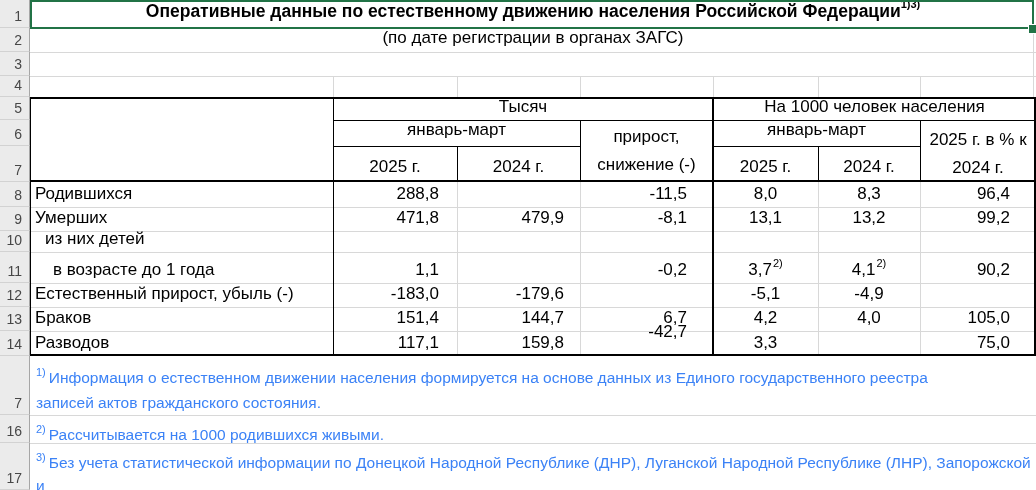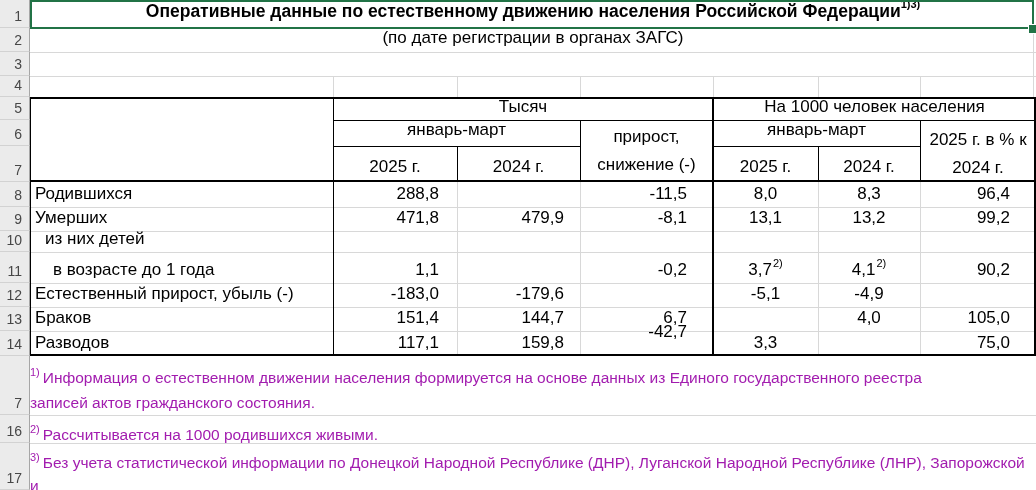--- a/index.html
+++ b/index.html
@@ -20,21 +20,21 @@
   .title{font-weight:bold;font-size:17.5px}
   .subtitle{font-size:17px}
   sup.tsup{font-size:11px;position:relative;top:-2px;font-weight:bold}
   sup.csup{font-size:11px;position:relative;top:-1px;margin-left:1px}
   sup.fnsup{font-size:11px;position:relative;top:-1px;margin-right:3px}
   
   .bk{position:absolute;background:#000;}
   .gl{position:absolute;background:#d8d8d8;}
   
   .fnote{position:absolute;left:30px;width:1003px;box-sizing:border-box;
-         padding-left:0;font-size:15.5px;line-height:25px;color:#a21caf;}
+         padding-left:6px;font-size:15.5px;line-height:25px;color:#3b82f6;}
   .fnote .l2{display:block;}
   
   .sel{position:absolute;left:30px;top:0;width:1004px;height:29px;box-sizing:border-box;
        border:2px solid #217346;background:transparent;}
   .handle{position:absolute;left:1028px;top:24px;width:8px;height:8px;background:#217346;
           border:1px solid #ffffff;box-sizing:content-box;}
 </style>
 </head>
 <body>
 
@@ -205,20 +205,23 @@
     </div>
   <div class="cell hr vb prB" style="left:333px;top:307px;width:124px;height:24px">
       <span>151,4</span>
     </div>
   <div class="cell hr vb prC" style="left:457px;top:307px;width:123px;height:24px">
       <span>144,7</span>
     </div>
   <div class="cell hr vb prD" style="left:580px;top:307px;width:133px;height:24px">
       <span>6,7</span>
     </div>
+  <div class="cell hc vb" style="left:713px;top:307px;width:105px;height:24px">
+      <span>4,2</span>
+    </div>
   <div class="cell hc vb" style="left:818px;top:307px;width:102px;height:24px">
       <span>4,0</span>
     </div>
   <div class="cell hr vb prG" style="left:920px;top:307px;width:116px;height:24px">
       <span>105,0</span>
     </div>
 
   <div class="cell hl vb pl1" style="left:30px;top:331px;width:303px;height:25px">
       <span>Разводов</span>
     </div>

